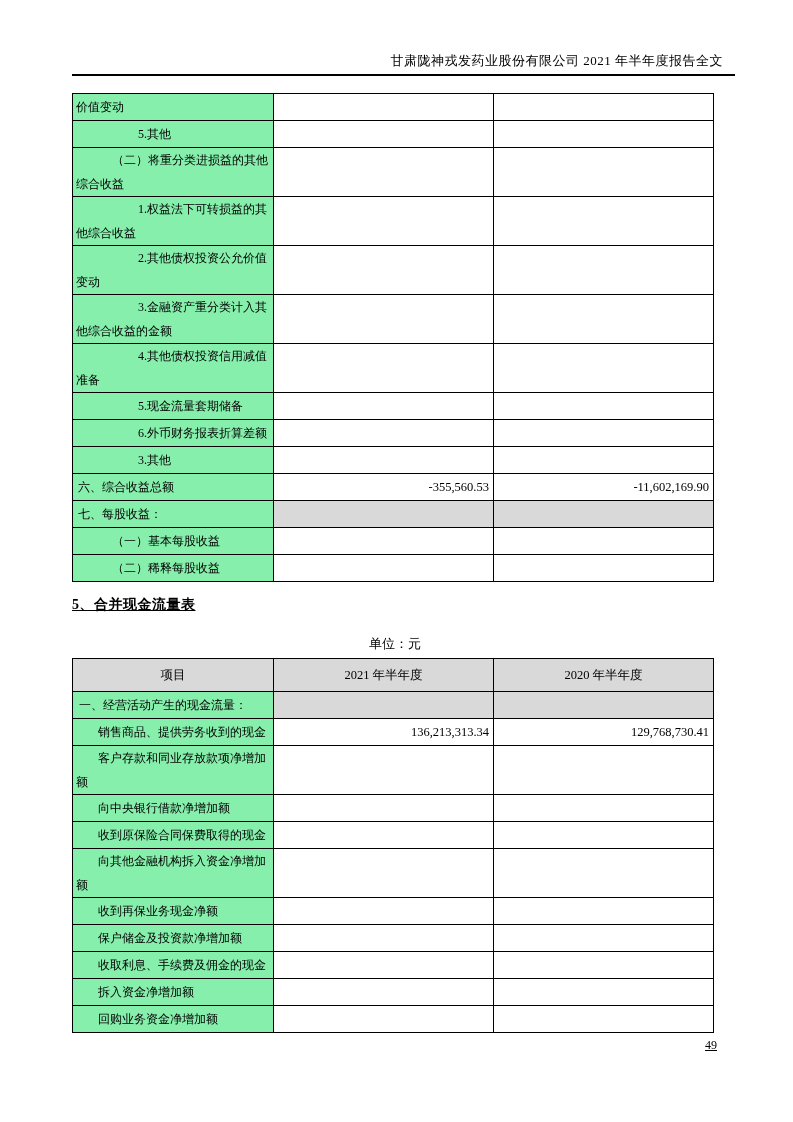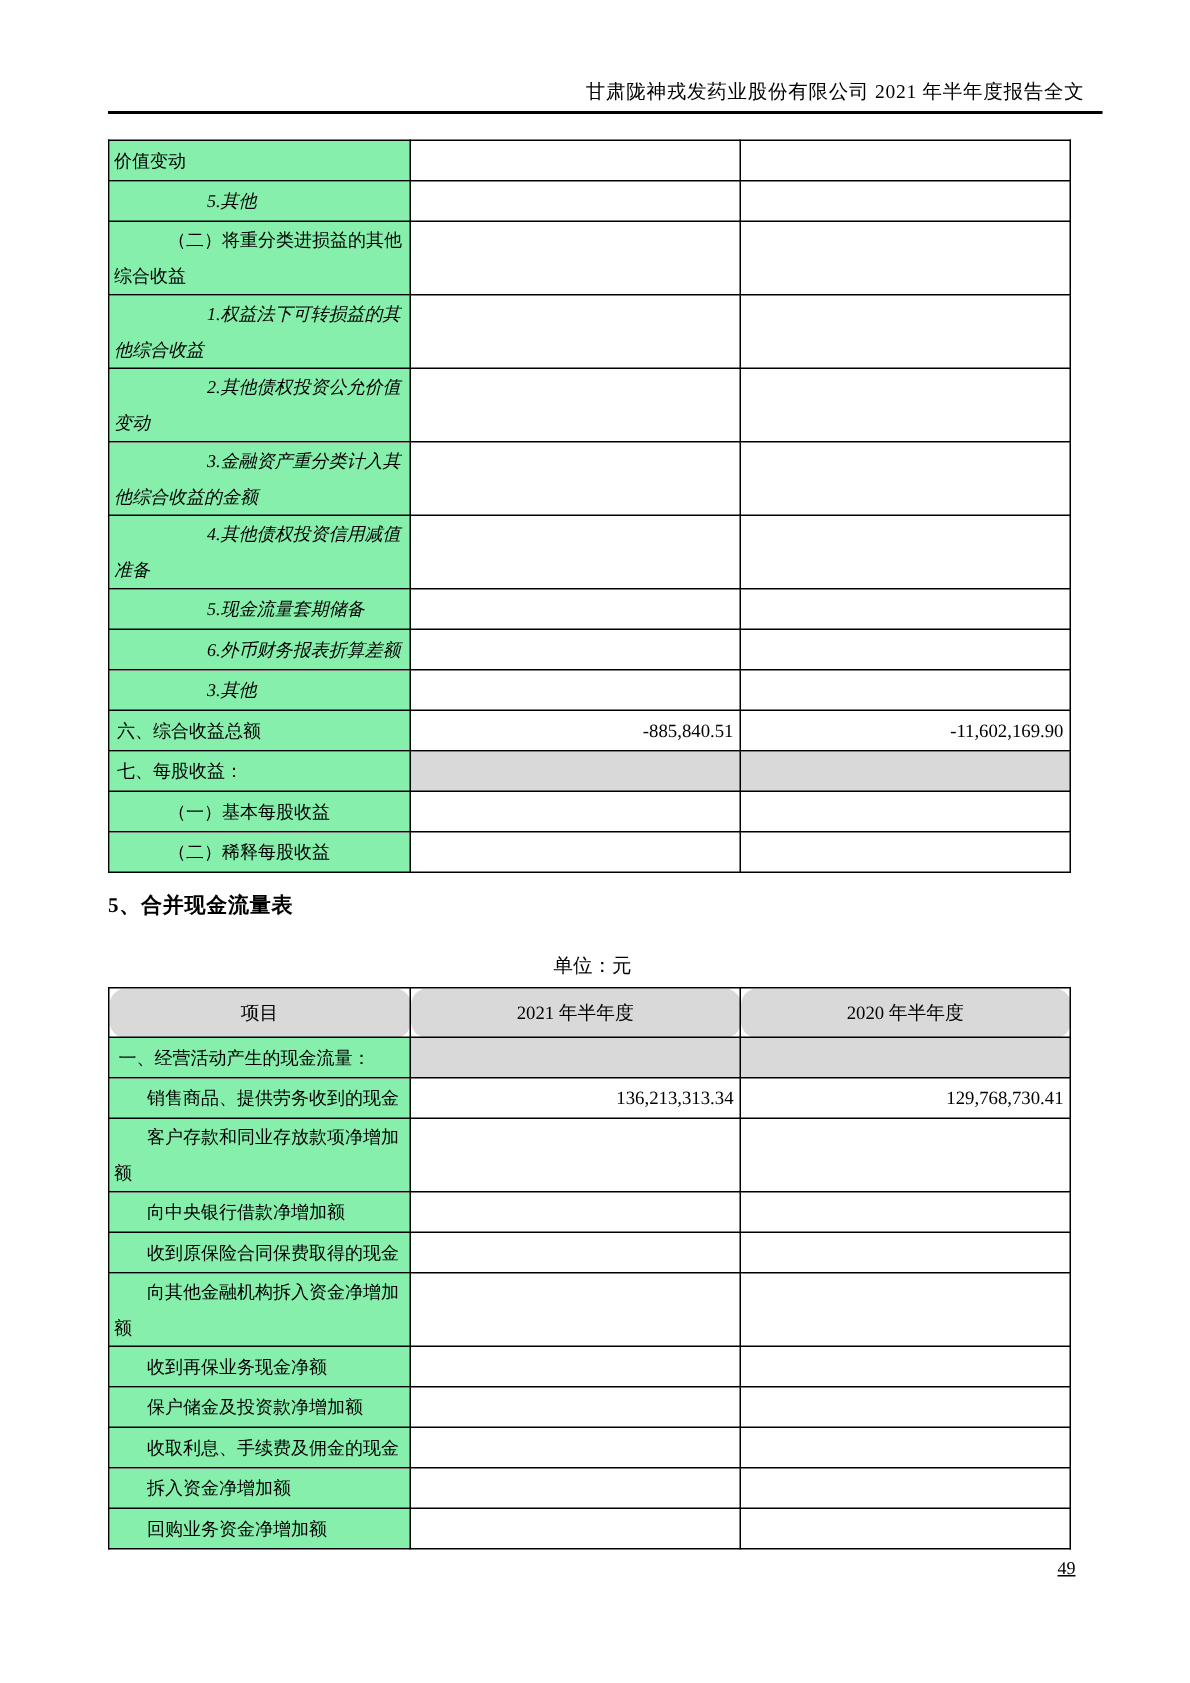--- a/index.html
+++ b/index.html
@@ -49,37 +49,37 @@
   .fin-table td.val {
     text-align: right;
     padding: 0 4px 0 2px;
     font-size: 12.5px;
     background: #ffffff;
   }
   .fin-table td.val.shade { background: #d9d9d9; }
   .ind-none  { text-indent: 0; }
   .ind-top   { text-indent: 2px; }
   .ind-paren { text-indent: 36px; }
-  .ind-num   { text-indent: 62px; font-style: italic; }
+  .ind-num   { text-indent: 62px; }
   .ind-cat   { text-indent: 3px; }
   .ind-item  { text-indent: 22px; }
   #cashflow-table thead th {
     height: 33px;
     background: #d9d9d9;
     font-weight: normal;
     text-align: center;
     font-size: 12.5px;
-    border-radius: 11px;
   }
   .section-title {
     margin: 14px 0 0 72px;
     font-size: 14px;
     font-weight: bold;
     line-height: 18px;
     letter-spacing: 0.5px;
+    text-decoration: underline;
   }
   .unit-label {
     margin: 22px 75px 0 72px;
     text-align: center;
     font-size: 13px;
     line-height: 16px;
   }
   .page-number {
     position: absolute;
     top: 1039px;
@@ -147,21 +147,21 @@
         <td class="val"></td>
         <td class="val"></td>
       </tr>
       <tr>
         <td class="label ind-num">3.其他</td>
         <td class="val"></td>
         <td class="val"></td>
       </tr>
       <tr>
         <td class="label ind-top">六、综合收益总额</td>
-        <td class="val">-885,840.51</td>
+        <td class="val">-355,560.53</td>
         <td class="val">-11,602,169.90</td>
       </tr>
       <tr>
         <td class="label ind-top">七、每股收益：</td>
         <td class="val shade"></td>
         <td class="val shade"></td>
       </tr>
       <tr>
         <td class="label ind-paren">（一）基本每股收益</td>
         <td class="val"></td>

